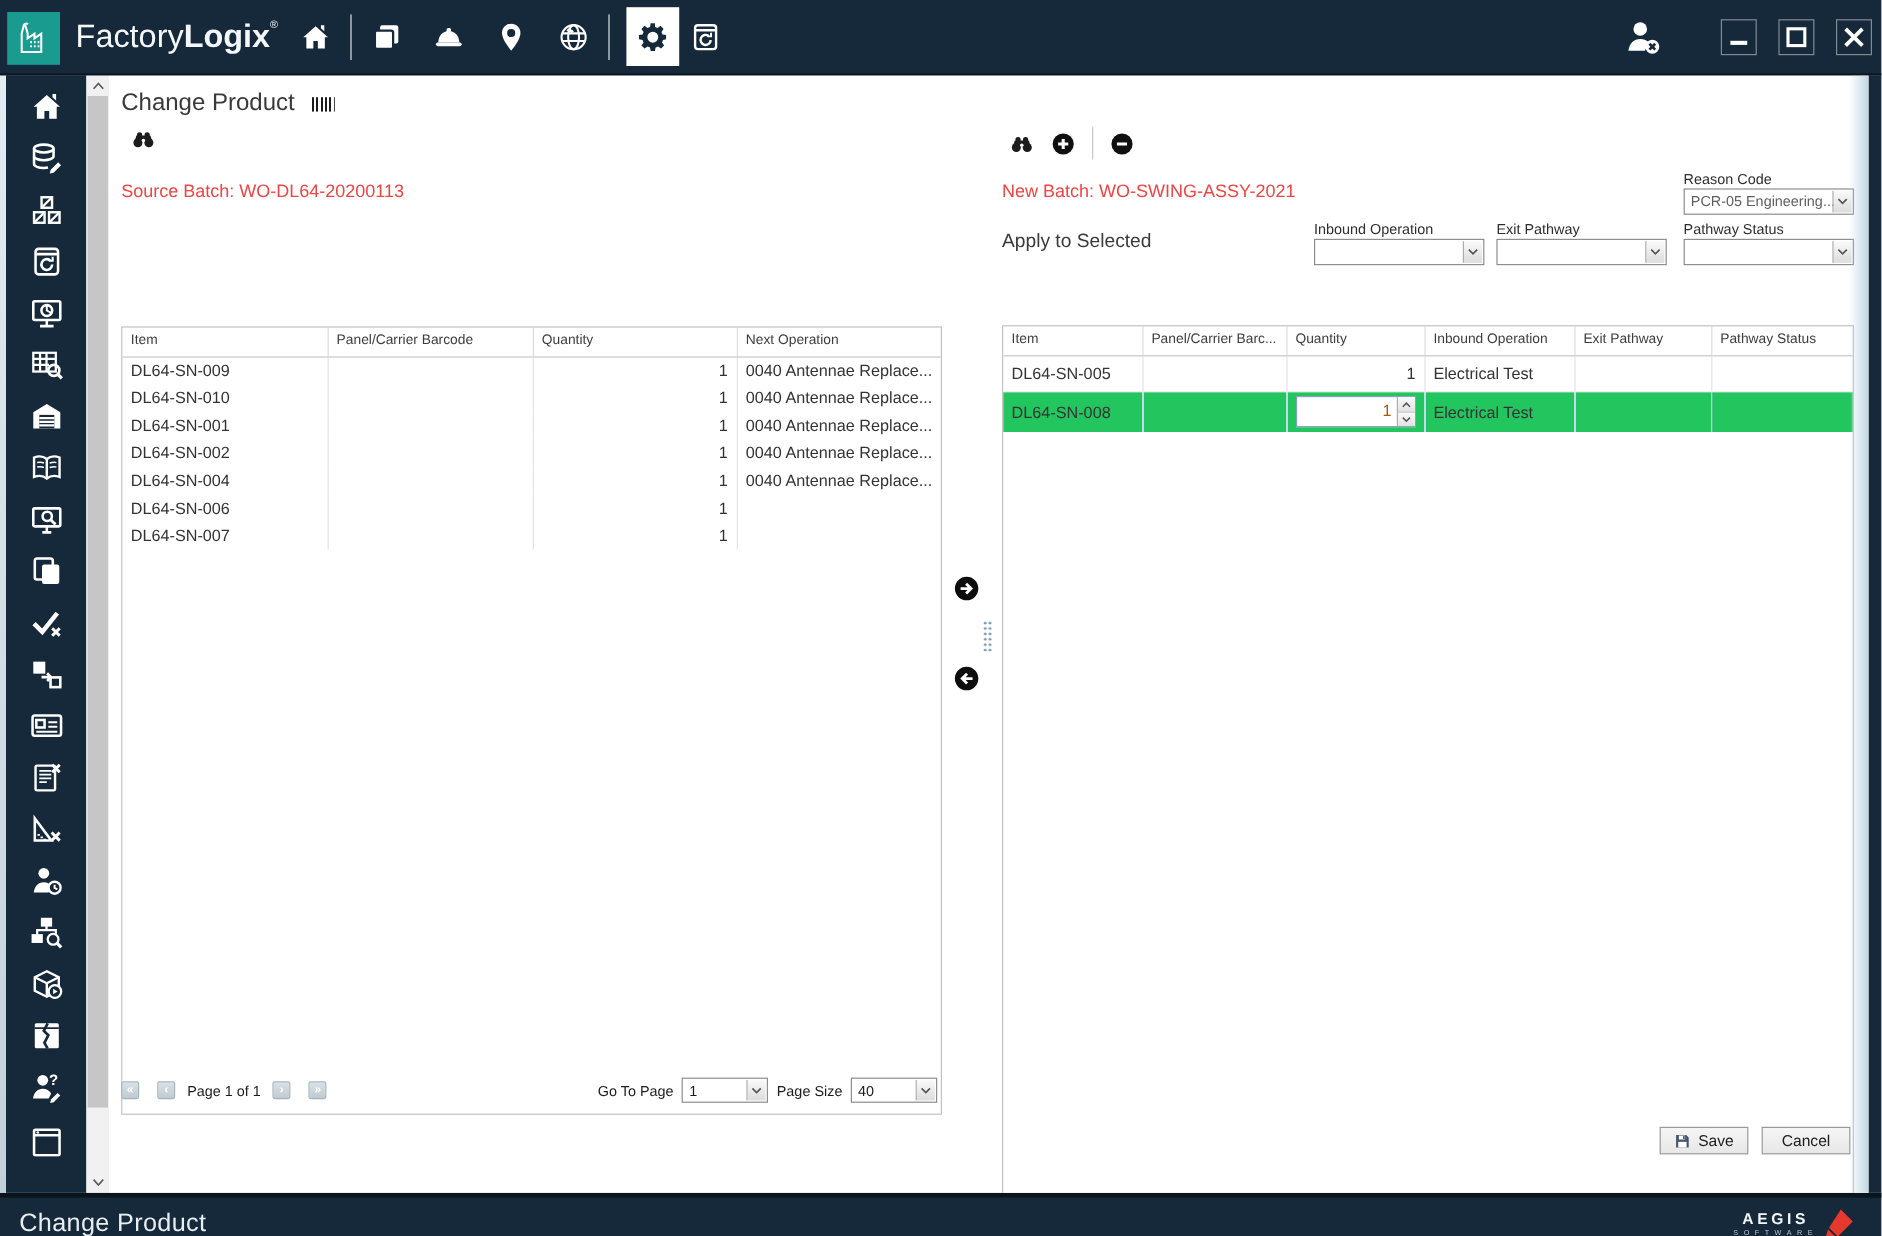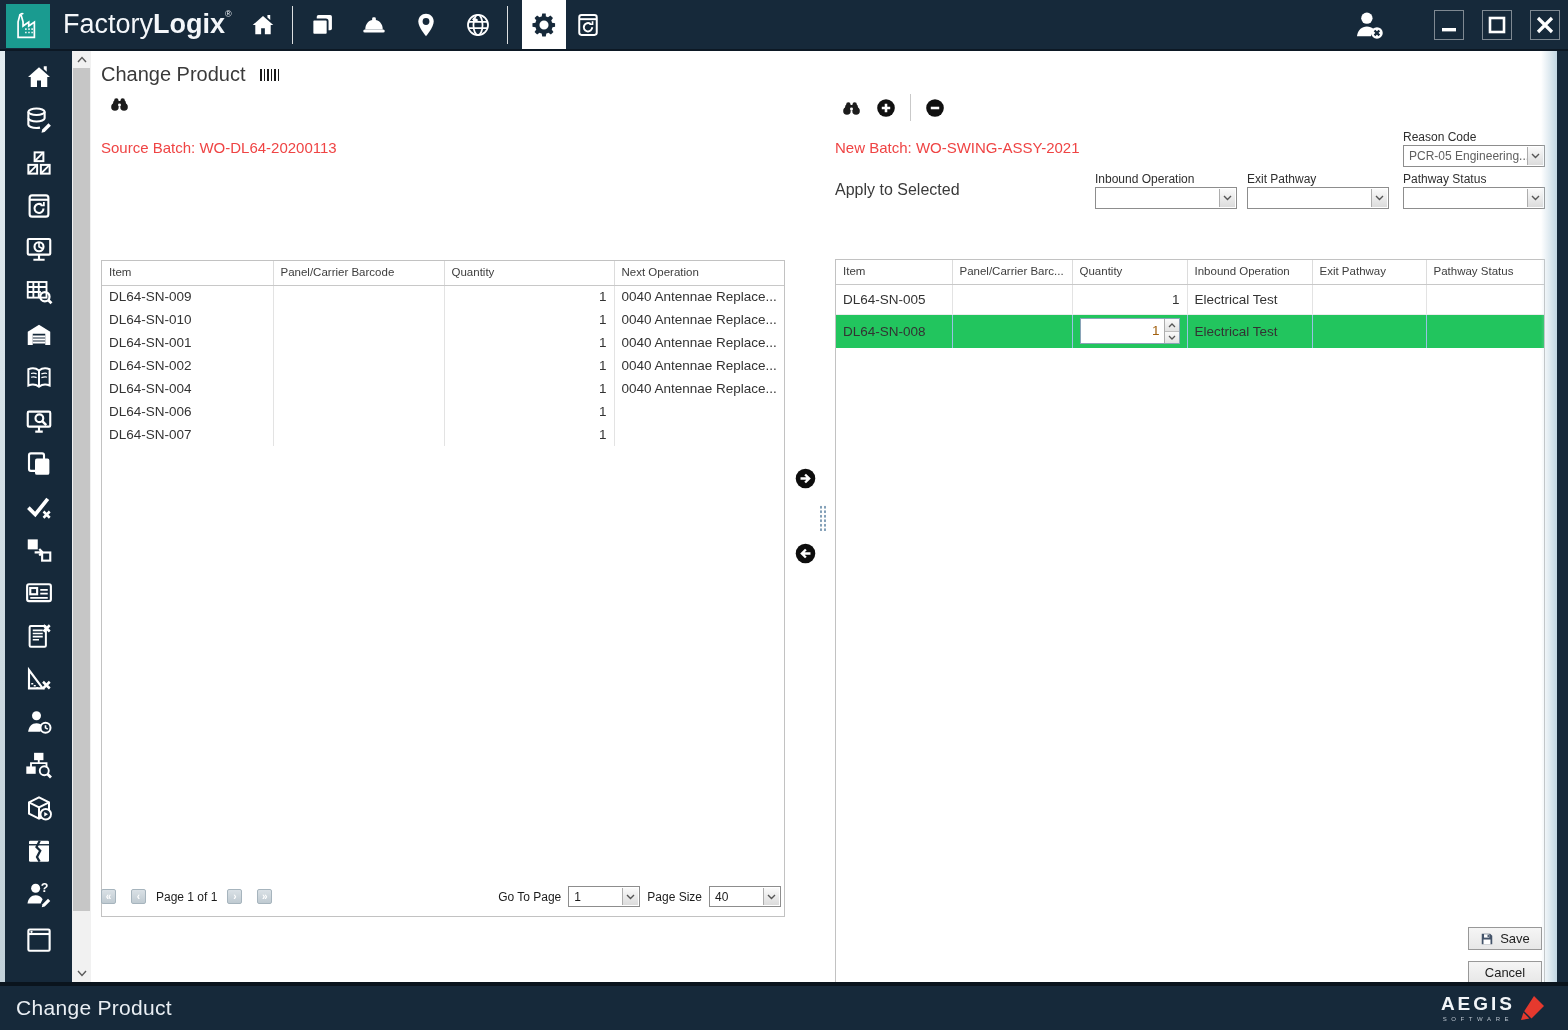--- a/index.html
+++ b/index.html
@@ -1,19 +1,19 @@
 <!DOCTYPE html>
 <html><head>
 <meta charset="utf-8">
 <style>
 *{box-sizing:border-box;margin:0;padding:0;font-family:"Liberation Sans",sans-serif;}
 html,body{width:1568px;height:1030px;overflow:hidden;background:#fff;}
 
 
-.titlebar{height:51px;background:#16293a;display:flex;align-items:center;color:#fff;border-bottom:2px solid #0c1824;}
+.titlebar{height:63px;background:#16293a;display:flex;align-items:center;color:#fff;border-bottom:2px solid #0c1824;}
 .logo{width:44px;height:44px;background:#1a9b90;margin:3px 0 0 6px;display:flex;align-items:center;justify-content:center;flex:none;}
 .logo svg{width:34px;height:34px;}
 .brand{font-size:27px;margin-left:13px;white-space:nowrap;color:#f4f7fa;}
 .brand .f{font-weight:300;}
 .brand .l{font-weight:700;}
 .brand .reg{font-size:9px;vertical-align:top;}
 .tb-icon{width:30px;height:30px;color:#fff;display:flex;align-items:center;justify-content:center;flex:none;}
 .tb-icon svg{width:28px;height:28px;}
 .tb-home{margin-left:16px;}
 .tb-div{width:1px;height:38px;background:rgba(255,255,255,.85);margin:0 14px;flex:none;}
@@ -94,30 +94,30 @@
 tr.sel td{background:#22c55e;}
 tr.sel td:not(:last-child){border-right:1px solid #98c2e2;}
 .rt-r1 td{height:30px;border-bottom:1px solid #ececec;}
 .rt-r2 td{height:34px;}
 .spin{width:100px;height:26px;background:#fff;border:1px solid #8aa4b8;display:flex;align-items:stretch;}
 .spin-val{flex:1;text-align:right;padding:4px 4px 0 0;font-size:13.5px;color:#a2600f;}
 .spin-btns{width:15px;display:flex;flex-direction:column;border-left:1px solid #adadad;}
 .sb{flex:1;background:linear-gradient(180deg,#fafafa,#e2e2e2);display:flex;align-items:center;justify-content:center;color:#555;}
 .sb:first-child{border-bottom:1px solid #bdbdbd;}
 .sb svg{width:8px;height:5px;}
-.rp-actions{position:absolute;right:3px;top:876px;display:flex;gap:11px;flex-direction:column;}
+.rp-actions{position:absolute;right:3px;top:876px;display:flex;gap:11px;}
 .btn{height:23px;min-width:74px;background:linear-gradient(180deg,#f5f5f5,#e7e7e7);border:1px solid #989898;font-size:13px;color:#1d1d1d;display:flex;align-items:center;justify-content:center;gap:6px;padding:0 10px;}
 .btn svg{width:14px;height:14px;}
 
 
 .statusbar{height:48px;background:#16293a;border-top:4px solid #0a141d;display:flex;align-items:center;color:#e9eef3;padding:0 14px 0 16px;}
 .status-title{font-size:21px;font-weight:300;letter-spacing:.3px;}
 .aegis{margin-left:auto;display:flex;align-items:center;gap:3px;margin-right:6px;}
 .aegis-txt{text-align:center;line-height:1;}
-.aegis-name{font-size:19px;font-weight:700;letter-spacing:3px;color:#f2f5f8;}
+.aegis-name{font-size:13px;font-weight:700;letter-spacing:3px;color:#f2f5f8;}
 .aegis-sub{font-size:6px;letter-spacing:4.6px;color:#b9c3cd;margin-top:3px;}
 .aegis-mark{width:30px;height:30px;}
 </style>
 </head>
 <body>
 
 <div class="titlebar">
   <div class="logo">
     <svg viewBox="0 0 24 24" fill="none" stroke="#fff" stroke-width="1.2">
       <path d="M5 20V9l1.2-4.5h1L8.5 9v3l4-2.8V12l4-2.8V20z"></path>

